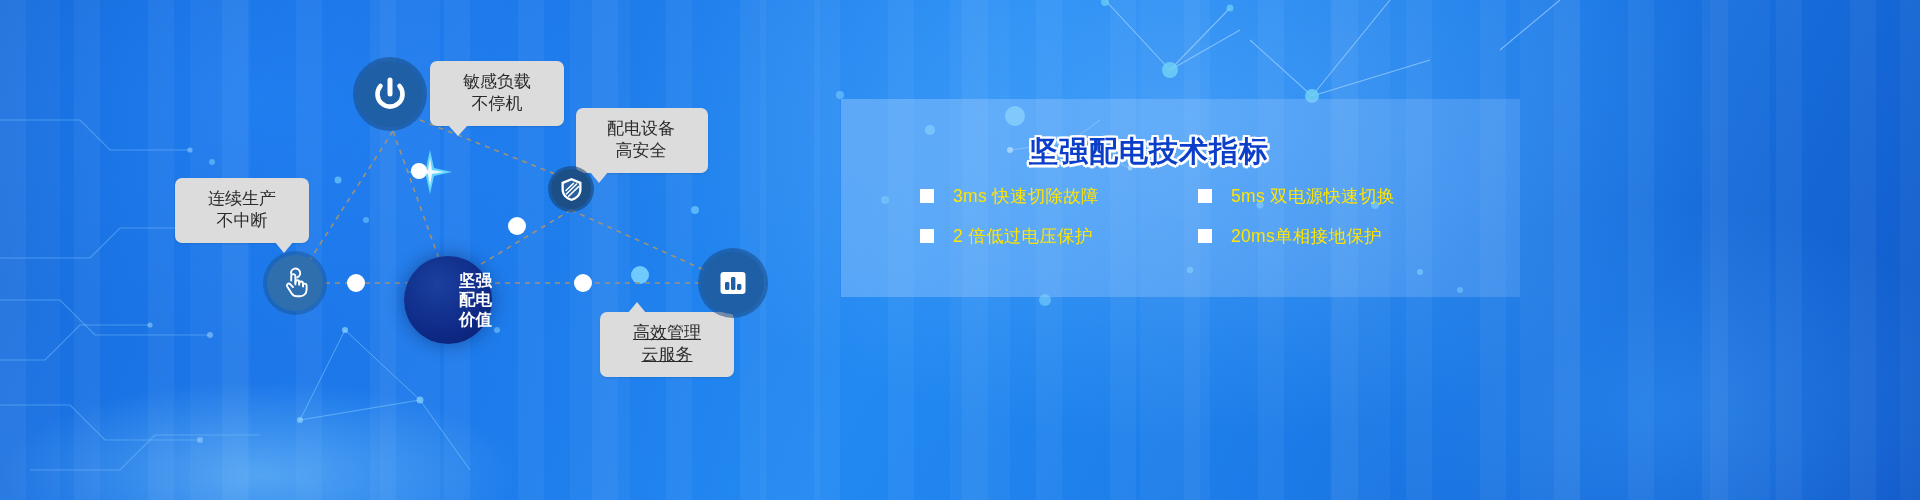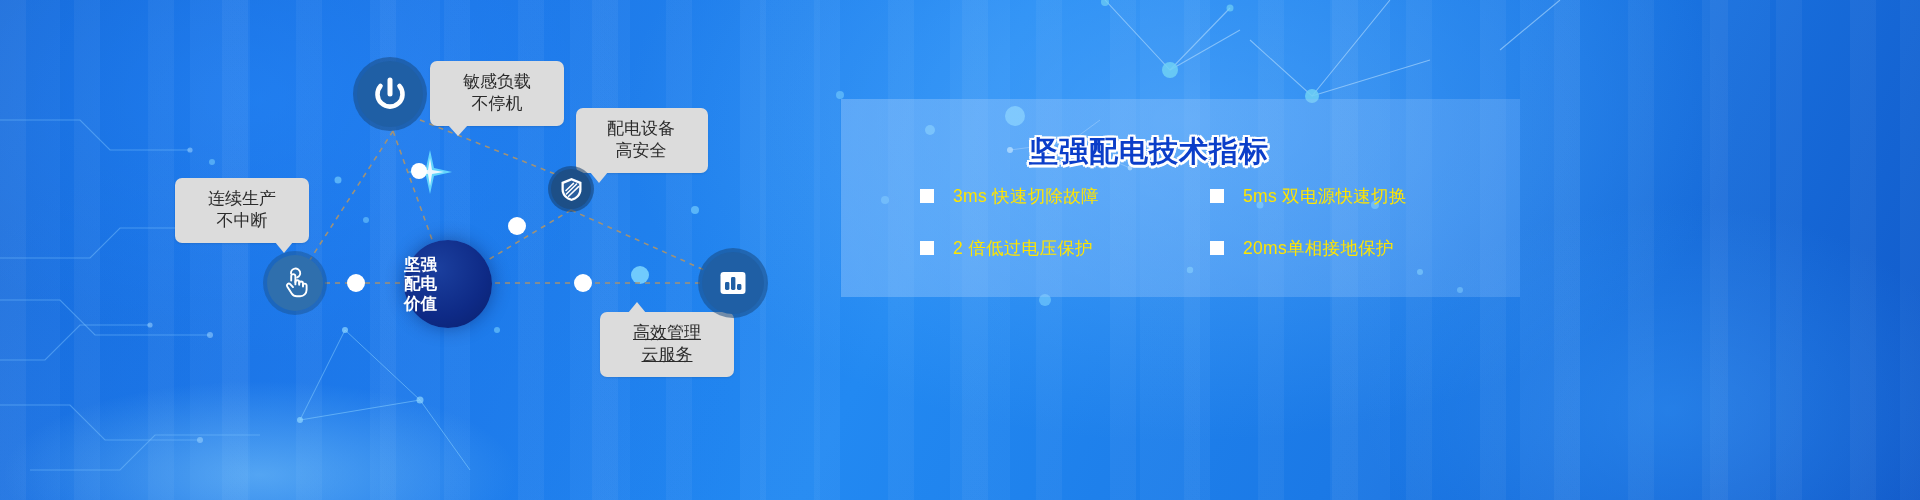--- a/index.html
+++ b/index.html
@@ -45,21 +45,21 @@
     font-size:29px;font-weight:bold;color:#0b3ec9;letter-spacing:1px;
     -webkit-text-stroke:0px;
     text-shadow:
       -2px -2px 0 #fff, 2px -2px 0 #fff, -2px 2px 0 #fff, 2px 2px 0 #fff,
       -2.5px 0 0 #fff, 2.5px 0 0 #fff, 0 -2.5px 0 #fff, 0 2.5px 0 #fff;
     white-space:nowrap;
   }
   .metrics{
     position:absolute;left:920px;top:176px;width:600px;
     display:grid;grid-template-columns:278px 300px;grid-auto-rows:40px;
-    column-gap:0px;row-gap:0px;gap:12px;
+    column-gap:0px;row-gap:0px;
   }
   .metric{display:flex;align-items:center;}
   .metric .sq{width:14px;height:14px;background:#ffffff;flex:0 0 auto;margin-right:19px;}
   .metric .mtxt{color:#ffe500;font-size:17.5px;white-space:nowrap;letter-spacing:.3px;}
 
   
   .diagram{position:absolute;left:0;top:0;width:840px;height:500px;}
 
   .tip{
     position:absolute;background:#dcdcdc;border-radius:7px;color:#2b2b2b;
@@ -76,23 +76,23 @@
     box-shadow:0 0 0 4px rgba(23,73,128,.55);}
   .node.shield{left:551px;top:169px;width:40px;height:40px;background:#1d4f87;
     box-shadow:0 0 0 3px rgba(20,60,105,.55);}
   .node.touch{left:267px;top:255px;width:56px;height:56px;background:#2f6fad;
     box-shadow:0 0 0 4px rgba(26,80,135,.45);}
   .node.chart{left:702px;top:252px;width:62px;height:62px;background:#1f5fa5;
     box-shadow:0 0 0 4px rgba(23,73,128,.55);}
   .node svg{display:block;}
 
   .core{
-    position:absolute;left:404px;top:240px;width:88px;height:88px;border-radius:50%;
+    position:absolute;left:404px;top:256px;width:88px;height:88px;border-radius:50%;
     background:radial-gradient(circle at 38% 32%, #1b3f9e 0%, #0e2a86 60%, #09206e 100%);
-    display:flex;align-items:center;justify-content:flex-start;
+    display:flex;align-items:center;justify-content:flex-end;
     box-shadow:0 0 18px rgba(6,24,80,.45);
   }
   .core .ctxt{color:#fff;font-size:16.5px;font-weight:bold;line-height:1.18;text-align:center;}
 
   .dot{position:absolute;border-radius:50%;background:#fff;}
 </style>
 </head>
 <body>
 
 <div class="banner">

